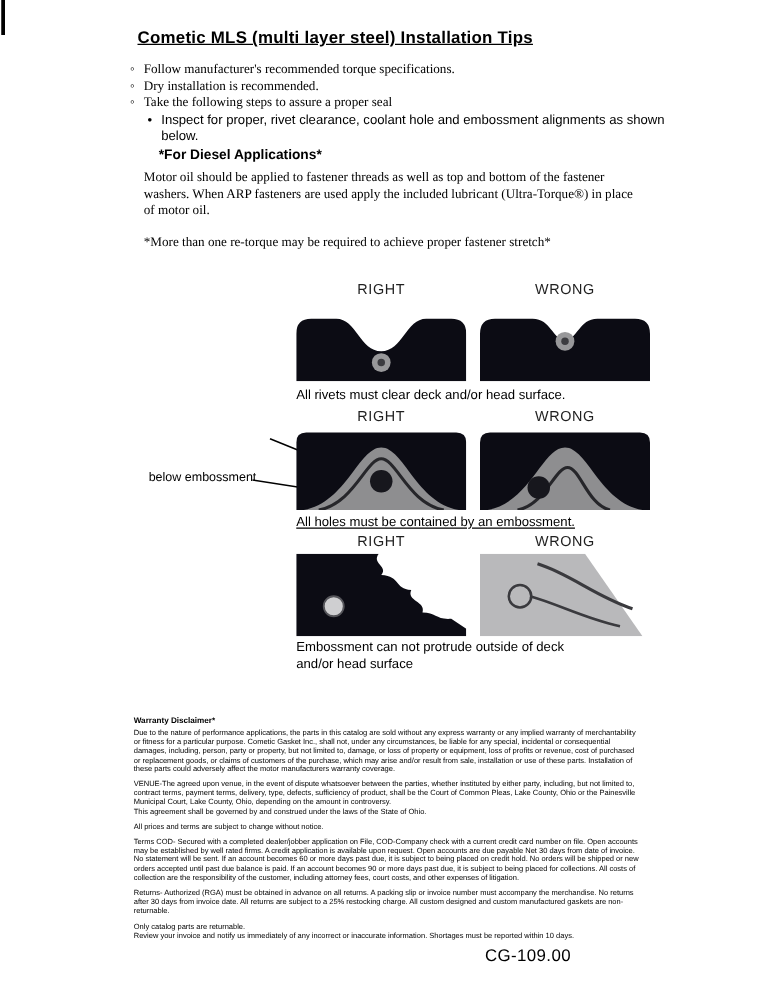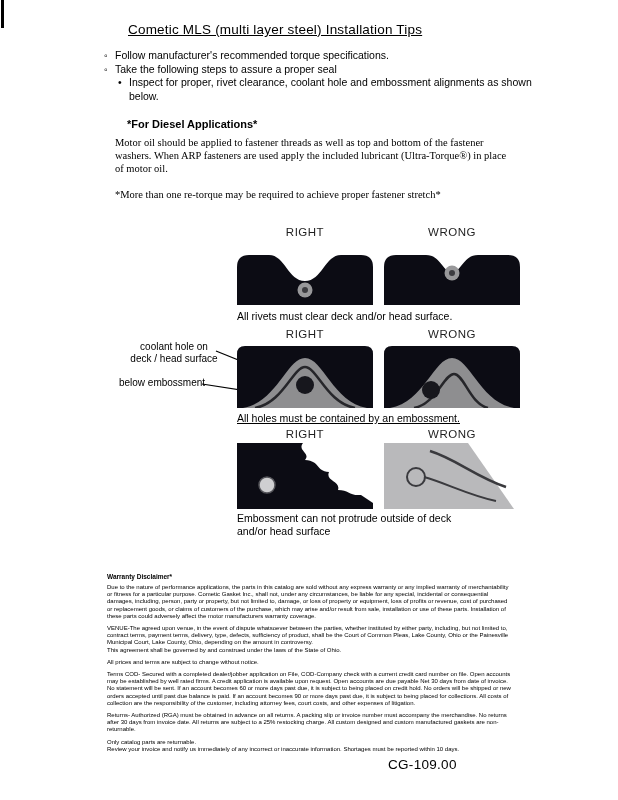--- a/index.html
+++ b/index.html
@@ -3,26 +3,26 @@
 <meta charset="utf-8">
 <style>
   html,body { margin:0; padding:0; background:#ffffff; }
   .page {
     position:relative; width:618px; height:800px; background:#ffffff;
     font-family:"Liberation Sans", sans-serif; color:#000; overflow:hidden;
   }
   .scan-artifact { position:absolute; left:1px; top:0; width:3px; height:28px; background:#000; }
 
   .title {
-    position:absolute; left:128px; top:22px;
-    font-size:13.5px; font-weight:normal; text-decoration:underline; letter-spacing:0.2px;
+    position:absolute; left:110px; top:22px;
+    font-size:13.5px; font-weight:bold; text-decoration:underline; letter-spacing:0.2px;
   }
 
   .tips { position:absolute; left:104px; top:49px; font-size:10.5px; line-height:13.5px; width:430px; }
-  .tip { position:relative; padding-left:11px; }
+  .tip { position:relative; padding-left:11px;font-family:Liberation Serif, serif; }
   .tip::before { content:"◦"; position:absolute; left:0; top:0; }
   .subtips { margin-left:14px; }
   .subtip { position:relative; padding-left:11px; }
   .subtip::before { content:"•"; position:absolute; left:0; top:0; }
 
   .diesel { position:absolute; left:115px; top:118px; width:398px; }
   .diesel-heading { font-size:11px; font-weight:bold; margin:0 0 6px 12px; }
   .diesel p { font-size:10.5px; line-height:13px; margin:0 0 13px 0;font-family:Liberation Serif, serif; }
   .diesel p.note { margin-top:2px; }
 
@@ -44,20 +44,21 @@
 <body>
 
 <div class="page">
 
   <div class="scan-artifact"></div>
 
   <div class="title">Cometic MLS (multi layer steel) Installation Tips</div>
 
   <div class="tips">
     <div class="tip">Follow manufacturer's recommended torque specifications.</div>
+    <div class="tip">Dry installation is recommended.</div>
     <div class="tip">Take the following steps to assure a proper seal</div>
     <div class="subtips">
       <div class="subtip">Inspect for proper, rivet clearance, coolant hole and embossment alignments as shown below.</div>
     </div>
   </div>
 
   <div class="diesel">
     <div class="diesel-heading">*For Diesel Applications*</div>
     <p>Motor oil should be applied to fastener threads as well as top and bottom of the fastener washers. When ARP fasteners are used apply the included lubricant (Ultra-Torque®) in place of motor oil.</p>
     <p class="note">*More than one re-torque may be required to achieve proper fastener stretch*</p>
@@ -75,22 +76,20 @@
     <path fill="#0c0c14" d="M0,24 Q0,12 12,12 L42,12 C57,12 58,29 68,29 C78,29 79,12 94,12 L124,12 Q136,12 136,24 L136,62 L0,62 Z"></path>
     <circle cx="68" cy="30" r="7.5" fill="#98989a"></circle>
     <circle cx="68" cy="30" r="3" fill="#3c3c40"></circle>
   </svg>
 
   <div class="caption" style="left:237px; top:310px;">All rivets must clear deck and/or head surface.</div>
 
   <div class="col-label" style="left:237px; top:328px;">RIGHT</div>
   <div class="col-label" style="left:384px; top:328px;">WRONG</div>
 
-  <div class="annot preline" style="left:126px; top:341px;">coolant hole on
-deck / head surface</div>
   <div class="annot" style="left:114px; top:377px;">below embossment</div>
 
   <svg class="arrows" style="left:200px; top:345px;" width="110" height="55" viewBox="0 0 110 55">
     <defs>
       <marker id="ah" markerWidth="8" markerHeight="8" refX="6" refY="3" orient="auto">
         <path d="M0,0 L7,3 L0,6 Z" fill="#000"></path>
       </marker>
     </defs>
     <line x1="16" y1="6" x2="90" y2="36" stroke="#000" stroke-width="1.2" marker-end="url(#ah)"></line>
     <line x1="2" y1="39" x2="60" y2="48" stroke="#000" stroke-width="1.2" marker-end="url(#ah)"></line>

